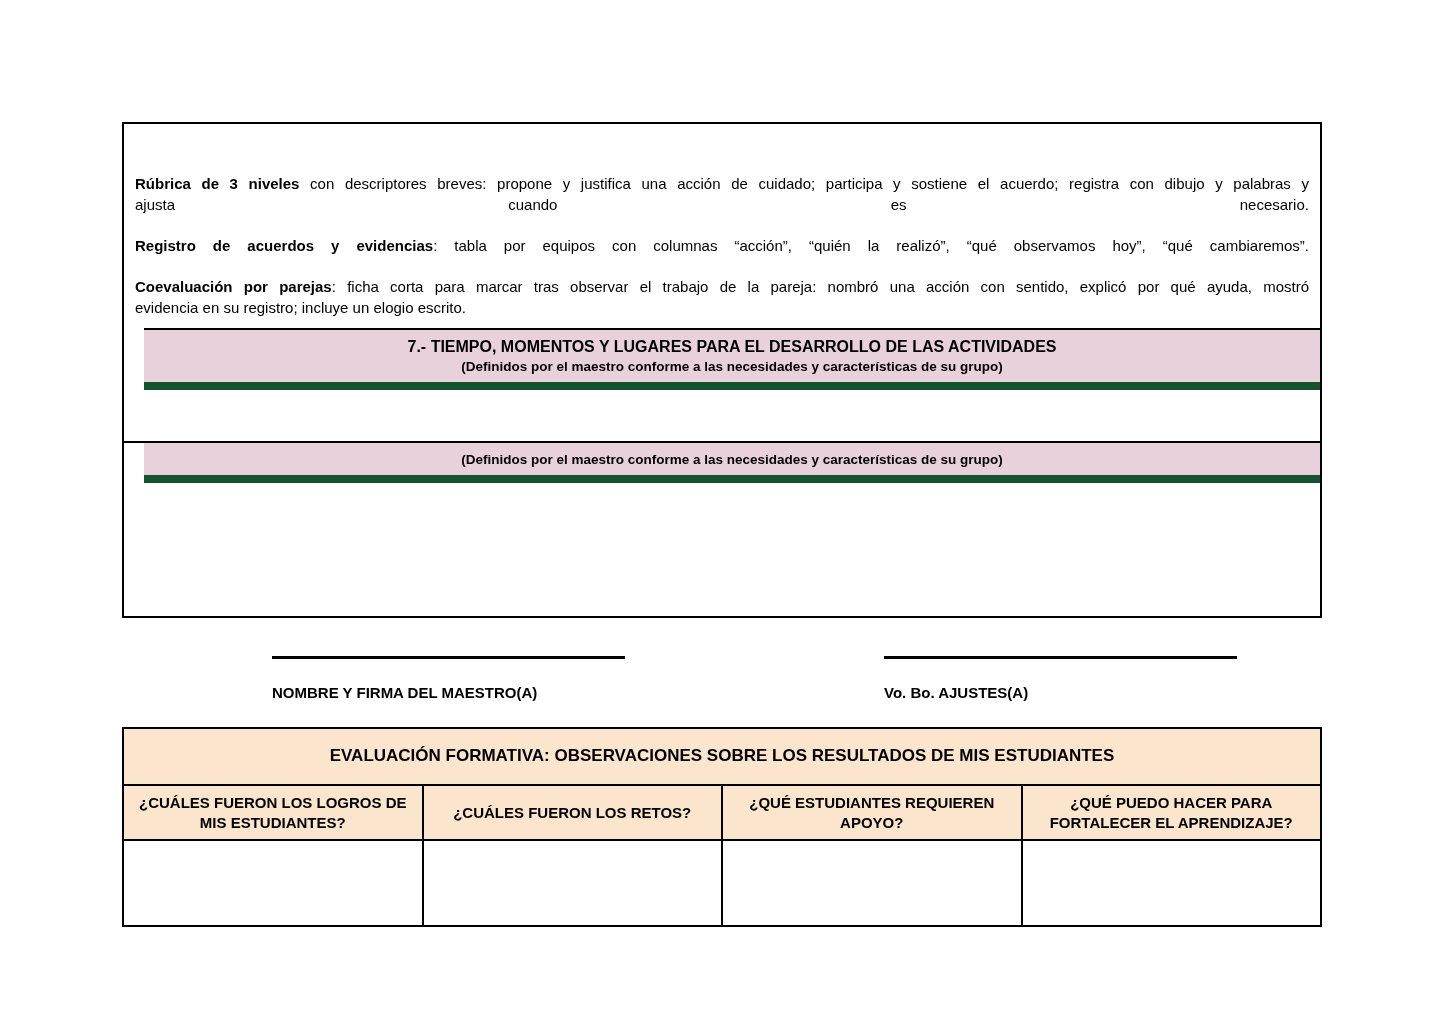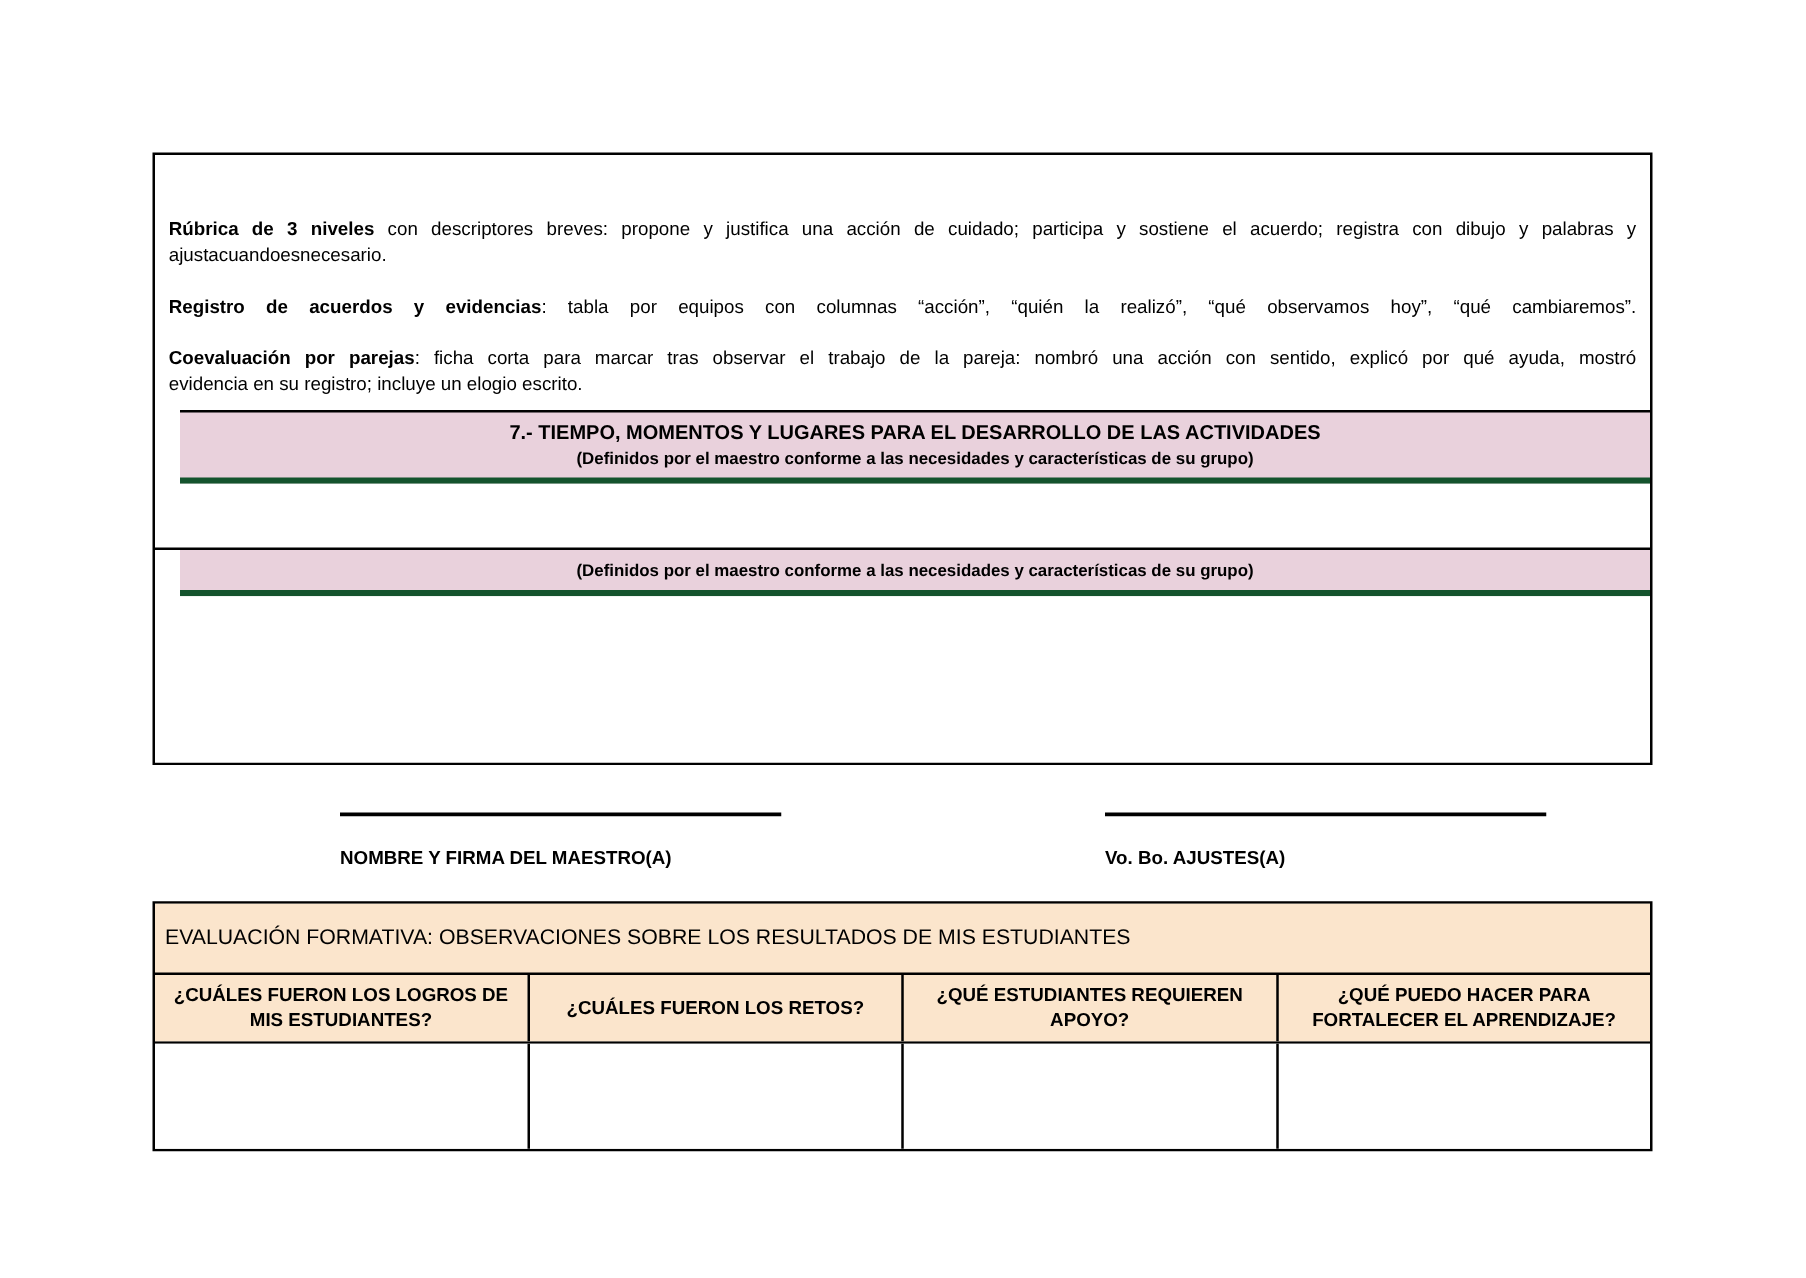--- a/index.html
+++ b/index.html
@@ -11,26 +11,26 @@
     position: relative;
   }
   .sheet { position: absolute; left: 122px; top: 122px; width: 1200px; }
 
   
   .main-box { border: 2px solid #000; box-sizing: border-box; width: 100%; }
   .intro { padding: 9px 11px 0 11px; font-size: 15px; line-height: 21px; margin-top: 40px; }
   .para { margin: 0 0 20px 0; }
   .para:last-child { margin-bottom: 10px; }
   .j { text-align: justify; text-align-last: justify; }
-  .spread { display: flex; }
+  .spread { display: flex; justify-content: space-between; }
 
   .band {
     background: var(--pink, #e9d1dc);
     border-top: 2px solid #000;
-    border-bottom: 5px solid #14532d;
+    border-bottom: 8px solid #14532d;
     text-align: center;
     padding: 7px 8px 6px 8px;
     margin-left: 20px;
   }
   .band.no-top { border-top: none; }
   .band-title { font-size: 16px; font-weight: bold; line-height: 20px; }
   .band-title .light { font-weight: normal; }
   .band-sub { font-size: 13.5px; font-weight: bold; line-height: 19px; }
 
   .empty-row-7 { height: 51px; border-bottom: 2px solid #000; background: #fff; }
@@ -45,21 +45,21 @@
     position: absolute; top: 28px; width: 353px;
     text-align: left; font-weight: bold; font-size: 15px;
   }
   .sig-label.teacher { left: 150px; }
   .sig-label.director { left: 762px; }
 
   
   .eval-table { margin-top: 25px; border: 2px solid #000; box-sizing: border-box; }
   .eval-title {
     background: var(--peach, #fbe5cc);
-    text-align: left; font-weight: normal; font-size: 17px; line-height: 22px;
+    text-align: center; font-weight: bold; font-size: 17px; line-height: 22px;
     padding: 16px 8px 17px 8px;
     border-bottom: 2px solid #000;
   }
   .eval-head { display: flex; border-bottom: 2px solid #000; }
   .eval-head .eval-cell {
     background: var(--peach, #fbe5cc);
     display: flex; align-items: center; justify-content: center;
     text-align: center; font-weight: bold; font-size: 15px; line-height: 20px;
     height: 53px; padding: 4px 10px;
   }

